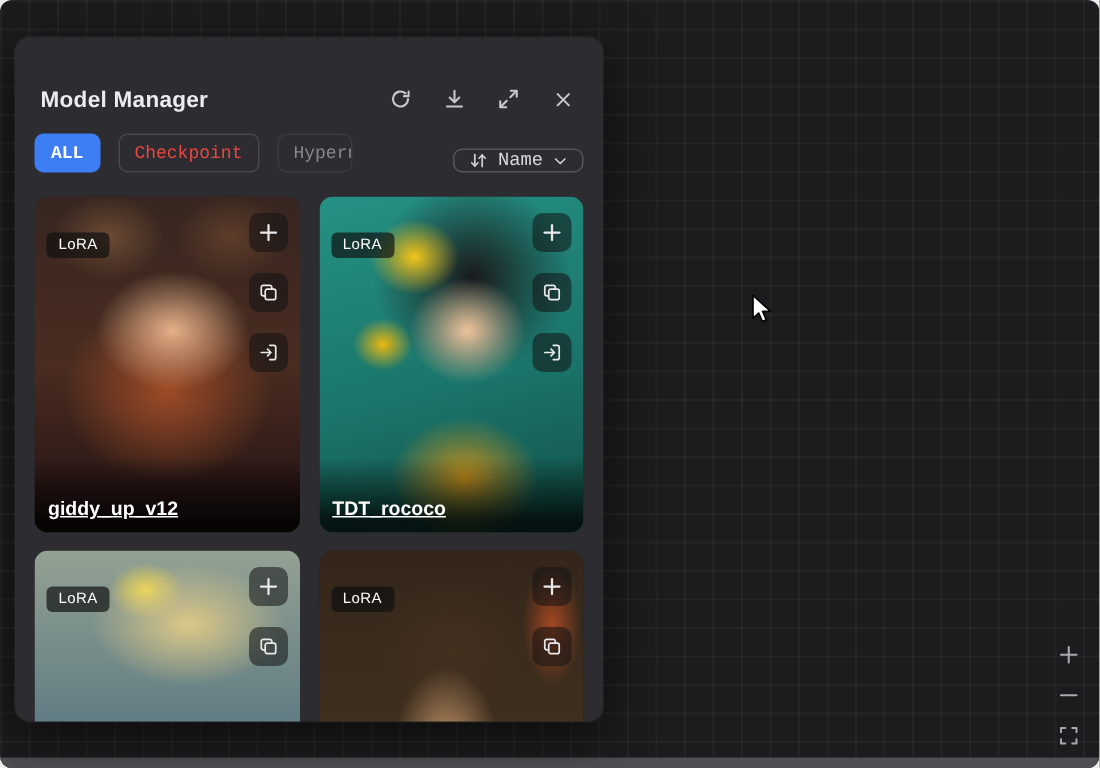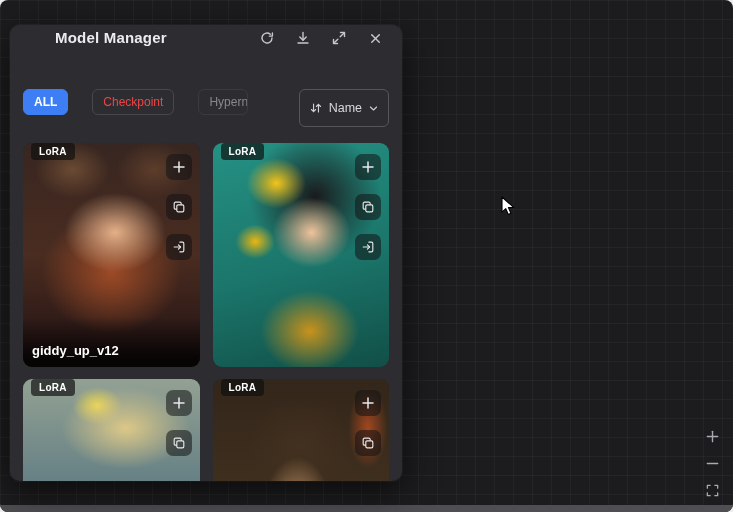--- a/index.html
+++ b/index.html
@@ -5,40 +5,40 @@
   html,body{margin:0;padding:0;background:#ededed;font-family:"Liberation Sans","DejaVu Sans",sans-serif;}
   .app{position:relative;width:733px;height:512px;border-radius:8px;overflow:hidden;
        background-color:#1c1c1e;
        background-image:linear-gradient(rgba(255,255,255,0.035) 1px, transparent 1px),
                         linear-gradient(90deg, rgba(255,255,255,0.035) 1px, transparent 1px);
        background-size:19px 19px;}
   
   .panel{position:absolute;left:10px;top:25px;width:392px;height:456px;background:#2d2d31;
          border-radius:10px;box-shadow:0 10px 34px rgba(0,0,0,.6),0 0 0 1px rgba(255,255,255,.05);
          padding:0 13px;box-sizing:border-box;overflow:hidden;z-index:2;}
-  .panel-header{display:flex;align-items:flex-start;height:46px;padding:4px 2px 0 4px;margin-left:28px;}
+  .panel-header{display:flex;align-items:flex-end;height:46px;padding:4px 2px 0 4px;}
   .title{font-size:15px;font-weight:700;color:#ececf0;flex:1;letter-spacing:.2px;}
   .toolbar{display:flex;gap:18px;align-items:center;padding-right:3px;}
   .icon-btn{background:none;border:none;padding:0;width:18px;height:18px;color:#c7c7cc;cursor:pointer;
             display:flex;align-items:center;justify-content:center;}
   .icon-btn svg{display:block;}
   
   .search-wrap{position:relative;margin-top:5px;}
   .search-wrap input{width:100%;height:26px;background:#17171a;border:none;border-radius:6px;
                      color:#c5c5ca;font-size:12.5px;padding:0 30px 0 10px;box-sizing:border-box;outline:none;
                      font-family:"Liberation Sans","DejaVu Sans",sans-serif;}
   .search-wrap input::placeholder{color:#7e7e86;}
   .search-icon{position:absolute;right:9px;top:50%;transform:translateY(-50%);color:#a9a9b0;line-height:0;}
   
-  .chips-row{display:flex;align-items:flex-start;gap:24px;margin-top:14px;}
+  .chips-row{display:flex;align-items:flex-end;gap:12px;margin-top:14px;font-family:Liberation Mono, monospace;}
   .chip{height:26px;padding:0 10px;border-radius:6px;background:#2d2d31;border:1px solid #47474d;
         color:#ef4444;font-size:12px;cursor:pointer;font-family:inherit;white-space:nowrap;}
   .chip.active{background:#3d7ef5;border-color:#3d7ef5;color:#fff;font-weight:600;}
   .chip.dim{color:#87878d;max-width:50px;overflow:hidden;padding-right:0;border-color:#3a3a40;}
-  .sort{margin-left:auto;display:flex;align-items:center;gap:6px;height:38px;padding:0 9px;
+  .sort{margin-left:auto;display:flex;align-items:center;gap:6px;height:16px;padding:0 9px;
         border:1px solid #55555b;border-radius:6px;background:transparent;color:#d8d8dc;
         font-size:12.5px;cursor:pointer;font-family:inherit;}
   .sort .ic{line-height:0;color:#cfcfd4;}
   
   .cards{display:grid;grid-template-columns:1fr 1fr;gap:12px 13px;margin-top:16px;}
   .card{position:relative;height:224px;border-radius:9px;overflow:hidden;background:#222;cursor:pointer;}
   .art{position:absolute;inset:0;}
   .art-1{background:
     radial-gradient(42% 26% at 52% 40%, #e3b089 0%, rgba(227,176,137,0) 68%),
     radial-gradient(55% 38% at 50% 58%, #9c4a26 0%, rgba(156,74,38,0) 72%),
@@ -55,28 +55,28 @@
   .art-3{background:
     radial-gradient(52% 26% at 58% 22%, #dcc887 0%, rgba(220,200,135,0) 70%),
     radial-gradient(20% 12% at 42% 12%, #f0d94a 0%, rgba(240,217,74,0) 70%),
     radial-gradient(46% 36% at 38% 80%, #3f86c0 0%, rgba(63,134,192,0) 72%),
     linear-gradient(180deg, #93a193 0%, #5d7a82 55%, #34505f 100%);}
   .art-4{background:
     radial-gradient(30% 40% at 48% 62%, #d3a172 0%, rgba(211,161,114,0) 68%),
     radial-gradient(16% 26% at 88% 22%, #a2471f 0%, rgba(162,71,31,0) 70%),
     radial-gradient(40% 30% at 50% 30%, #43301f 0%, rgba(67,48,31,0) 75%),
     linear-gradient(180deg, #33261a 0%, #40301f 55%, #1b130c 100%);}
-  .badge{position:absolute;top:0;left:8px;background:rgba(15,15,15,.68);color:#fff;font-size:10px;
-         font-weight:700;padding:3px 8px;border-radius:4px;letter-spacing:.3px;}
+  .badge{position:absolute;top:24px;left:8px;background:rgba(15,15,15,.68);color:#fff;font-size:10px;
+         font-weight:400;padding:3px 8px;border-radius:4px;letter-spacing:.3px;}
   .card-btn{position:absolute;right:8px;width:26px;height:26px;border-radius:7px;border:none;
             background:rgba(18,18,20,.55);color:#e9e9ec;display:flex;align-items:center;
             justify-content:center;cursor:pointer;line-height:0;}
   .b-add{top:11px}.b-copy{top:51px}.b-load{top:91px}
   .name{position:absolute;left:0;right:0;bottom:0;padding:26px 9px 9px;color:#fff;font-size:13px;
-        font-weight:700;background:linear-gradient(180deg, rgba(0,0,0,0) 0%, rgba(0,0,0,.78) 85%);}
+        font-weight:700;background:linear-gradient(180deg, rgba(0,0,0,0) 0%, rgba(0,0,0,.78) 85%);text-decoration:underline;}
   
   .canvas-controls{position:absolute;right:12px;bottom:13px;display:flex;flex-direction:column;
                    gap:9px;align-items:center;z-index:1;}
   .cv-btn{background:none;border:none;padding:0;width:18px;height:18px;color:#a9a9af;cursor:pointer;
           display:flex;align-items:center;justify-content:center;line-height:0;}
   
   .hscroll{position:absolute;left:0;right:0;bottom:0;height:7px;background:#4e4e53;z-index:1;}
   
   .cursor{position:absolute;left:501px;top:196px;z-index:6;pointer-events:none;line-height:0;}
 </style>
@@ -192,20 +192,21 @@
                 <path d="M10.5 5.5V4A1.5 1.5 0 0 0 9 2.5H4A1.5 1.5 0 0 0 2.5 4v5A1.5 1.5 0 0 0 4 10.5h1.5"></path>
               </svg></span>
         </button>
         <button class="card-btn b-load">
           <span><svg width="14" height="14" viewBox="0 0 16 16" fill="none" stroke="currentColor" stroke-width="1.3" stroke-linecap="round" stroke-linejoin="round">
                 <path d="M9 2.5h3A1.5 1.5 0 0 1 13.5 4v8a1.5 1.5 0 0 1-1.5 1.5H9"></path>
                 <path d="M2.5 8h7"></path>
                 <path d="M7.3 5.5 9.8 8 7.3 10.5"></path>
               </svg></span>
         </button>
+        <div class="name">TDT_rococo</div>
       </div>
 
       <div class="card">
         <div class="art art-3"></div>
         <span class="badge">LoRA</span>
         <button class="card-btn b-add">
           <span><svg width="14" height="14" viewBox="0 0 14 14" fill="none" stroke="currentColor" stroke-width="1.5" stroke-linecap="round">
                 <path d="M7 2v10"></path>
                 <path d="M2 7h10"></path>
               </svg></span>

